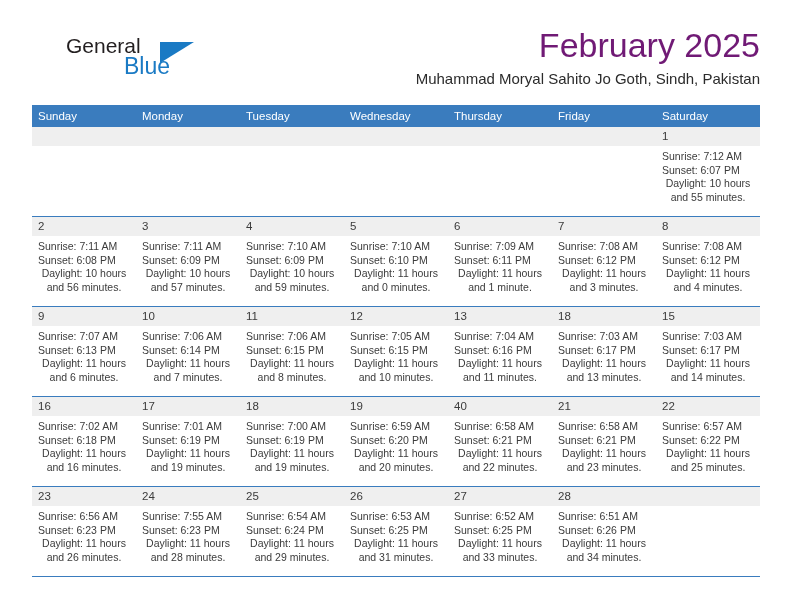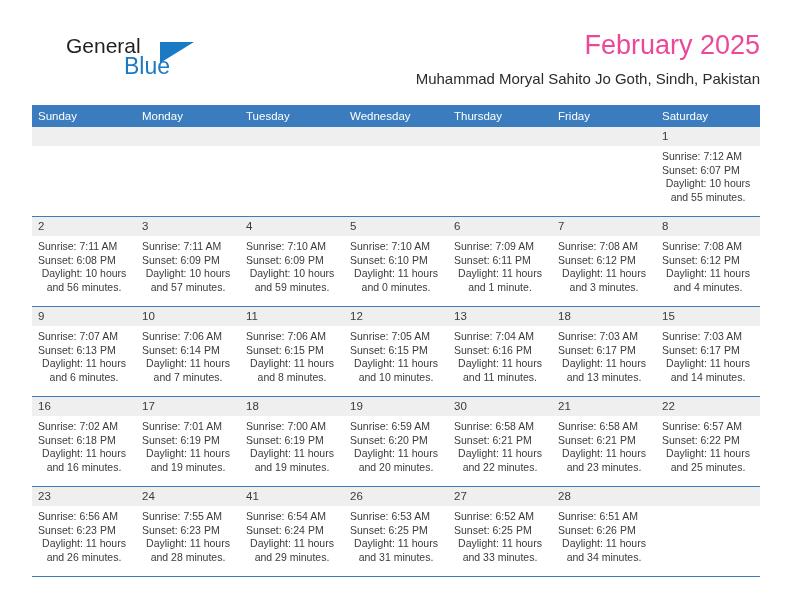--- a/index.html
+++ b/index.html
@@ -64,22 +64,22 @@
     font-family: "Liberation Sans", sans-serif;
   }
 
   .title-block {
     position: absolute;
     right: 0;
     top: 0;
     text-align: right;
   }
   .cal-title {
-    font-size: 27px;
-    color: #ec4899;
+    font-size: 34px;
+    color: #701a75;
     font-weight: normal;
     line-height: 34px;
     white-space: nowrap;
   }
   .cal-subtitle {
     font-size: 15px;
     color: #2b2b2b;
     line-height: 22px;
     margin-top: 6px;
     white-space: nowrap;
@@ -409,21 +409,21 @@
               <div class="daynum-band">19</div>
               <div class="cell-body">
                 <div>Sunrise: 6:59 AM</div>
                 <div>Sunset: 6:20 PM</div>
                 <div class="daylight">Daylight: 11 hours and 20 minutes.</div>
               </div>
             </div>
           </td>
           <td>
             <div class="cell">
-              <div class="daynum-band">30</div>
+              <div class="daynum-band">40</div>
               <div class="cell-body">
                 <div>Sunrise: 6:58 AM</div>
                 <div>Sunset: 6:21 PM</div>
                 <div class="daylight">Daylight: 11 hours and 22 minutes.</div>
               </div>
             </div>
           </td>
           <td>
             <div class="cell">
               <div class="daynum-band">21</div>
@@ -461,21 +461,21 @@
               <div class="daynum-band">24</div>
               <div class="cell-body">
                 <div>Sunrise: 7:55 AM</div>
                 <div>Sunset: 6:23 PM</div>
                 <div class="daylight">Daylight: 11 hours and 28 minutes.</div>
               </div>
             </div>
           </td>
           <td>
             <div class="cell">
-              <div class="daynum-band">41</div>
+              <div class="daynum-band">25</div>
               <div class="cell-body">
                 <div>Sunrise: 6:54 AM</div>
                 <div>Sunset: 6:24 PM</div>
                 <div class="daylight">Daylight: 11 hours and 29 minutes.</div>
               </div>
             </div>
           </td>
           <td>
             <div class="cell">
               <div class="daynum-band">26</div>

